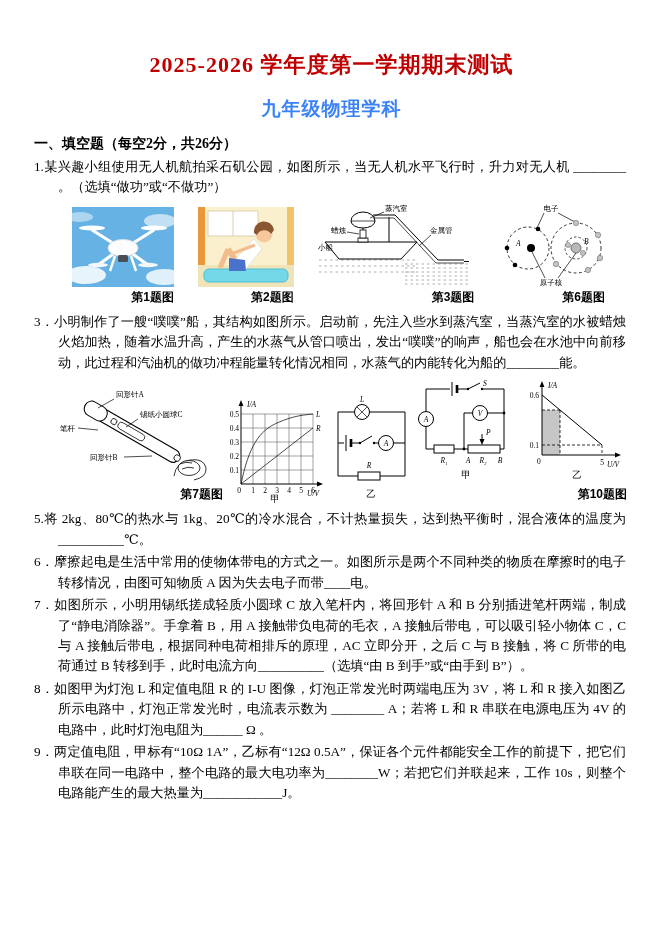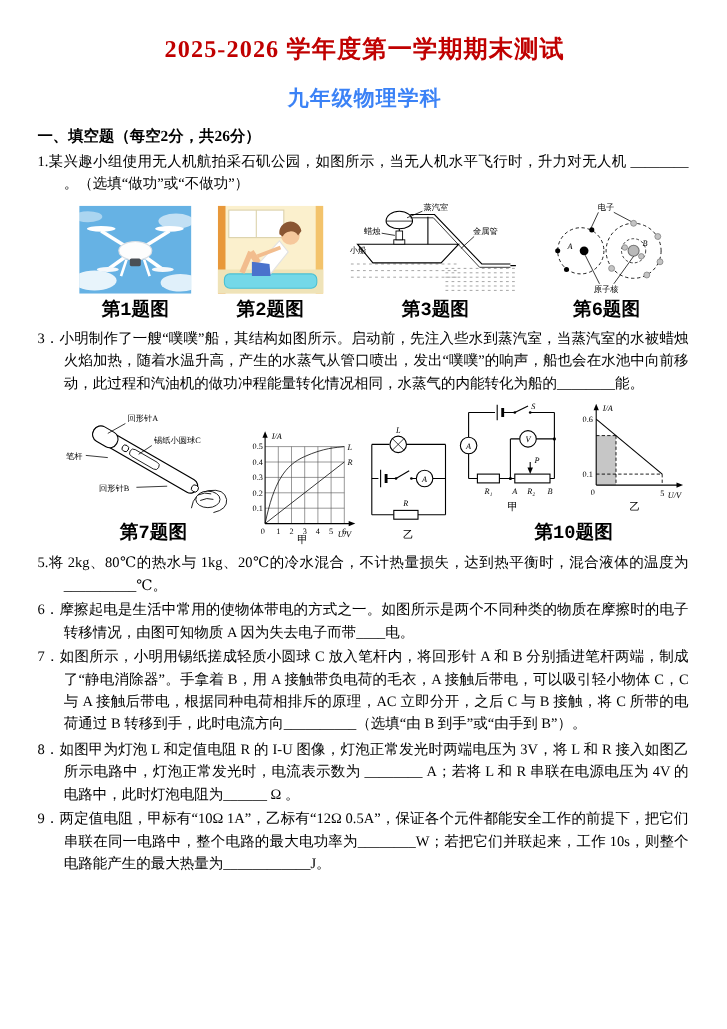--- a/index.html
+++ b/index.html
@@ -1,26 +1,26 @@
 <!DOCTYPE html>
 <html><head>
 <meta charset="utf-8">
 <style>
   html,body{margin:0;padding:0;background:#fff;}
   body{width:661px;height:935px;position:relative;font-family:"Liberation Serif","DejaVu Serif",serif;color:#000;overflow:hidden;}
-  .page{padding:30px 32px 0 34px;box-sizing:border-box;}
+  .page{padding:50px 32px 0 34px;box-sizing:border-box;}
   .title{text-align:center;color:#c00000;font-size:22px;font-weight:bold;margin:0 0 16px 0;letter-spacing:1px;font-family:"Liberation Serif","DejaVu Serif",serif;}
   .subtitle{text-align:center;color:#3b82f6;font-size:19px;font-weight:bold;margin:0 0 13px 0;letter-spacing:1px;}
   .sec{font-weight:bold;font-size:14px;margin:0 0 4px 0;}
   .q{font-size:13.2px;line-height:1.55;margin:0 3px 2px 0;padding-left:24px;text-indent:-24px;text-align:justify;}
   .fig-row{display:flex;align-items:flex-end;justify-content:space-between;margin:4px 0 6px 0;}
   .row1{padding:0 24px 0 38px;}
   .row2{padding:0 2px 0 22px;}
-  figure{margin:0;text-align:center;}
-  figcaption{font-size:17px;font-weight:bold;margin-top:2px;font-family:Liberation Mono, monospace;}
+  figure{margin:0;text-align:right;}
+  figcaption{font-size:12px;font-weight:bold;margin-top:2px;font-family:Liberation Sans, sans-serif;}
   .figpair{display:flex;align-items:flex-end;gap:6px;}
   svg{display:block;}
   svg text{font-family:"Liberation Serif","DejaVu Serif",serif;}
   .wire{stroke:#000;stroke-width:1;fill:none;}
   .thin{stroke:#000;stroke-width:.7;fill:none;}
   .grid{stroke:#555;stroke-width:.55;}
   .dash{stroke:#000;stroke-width:.8;fill:none;stroke-dasharray:3,2;}
   .lbl{font-size:7.5px;fill:#000;}
   .sub{font-size:9.5px;fill:#000;}
 </style>

